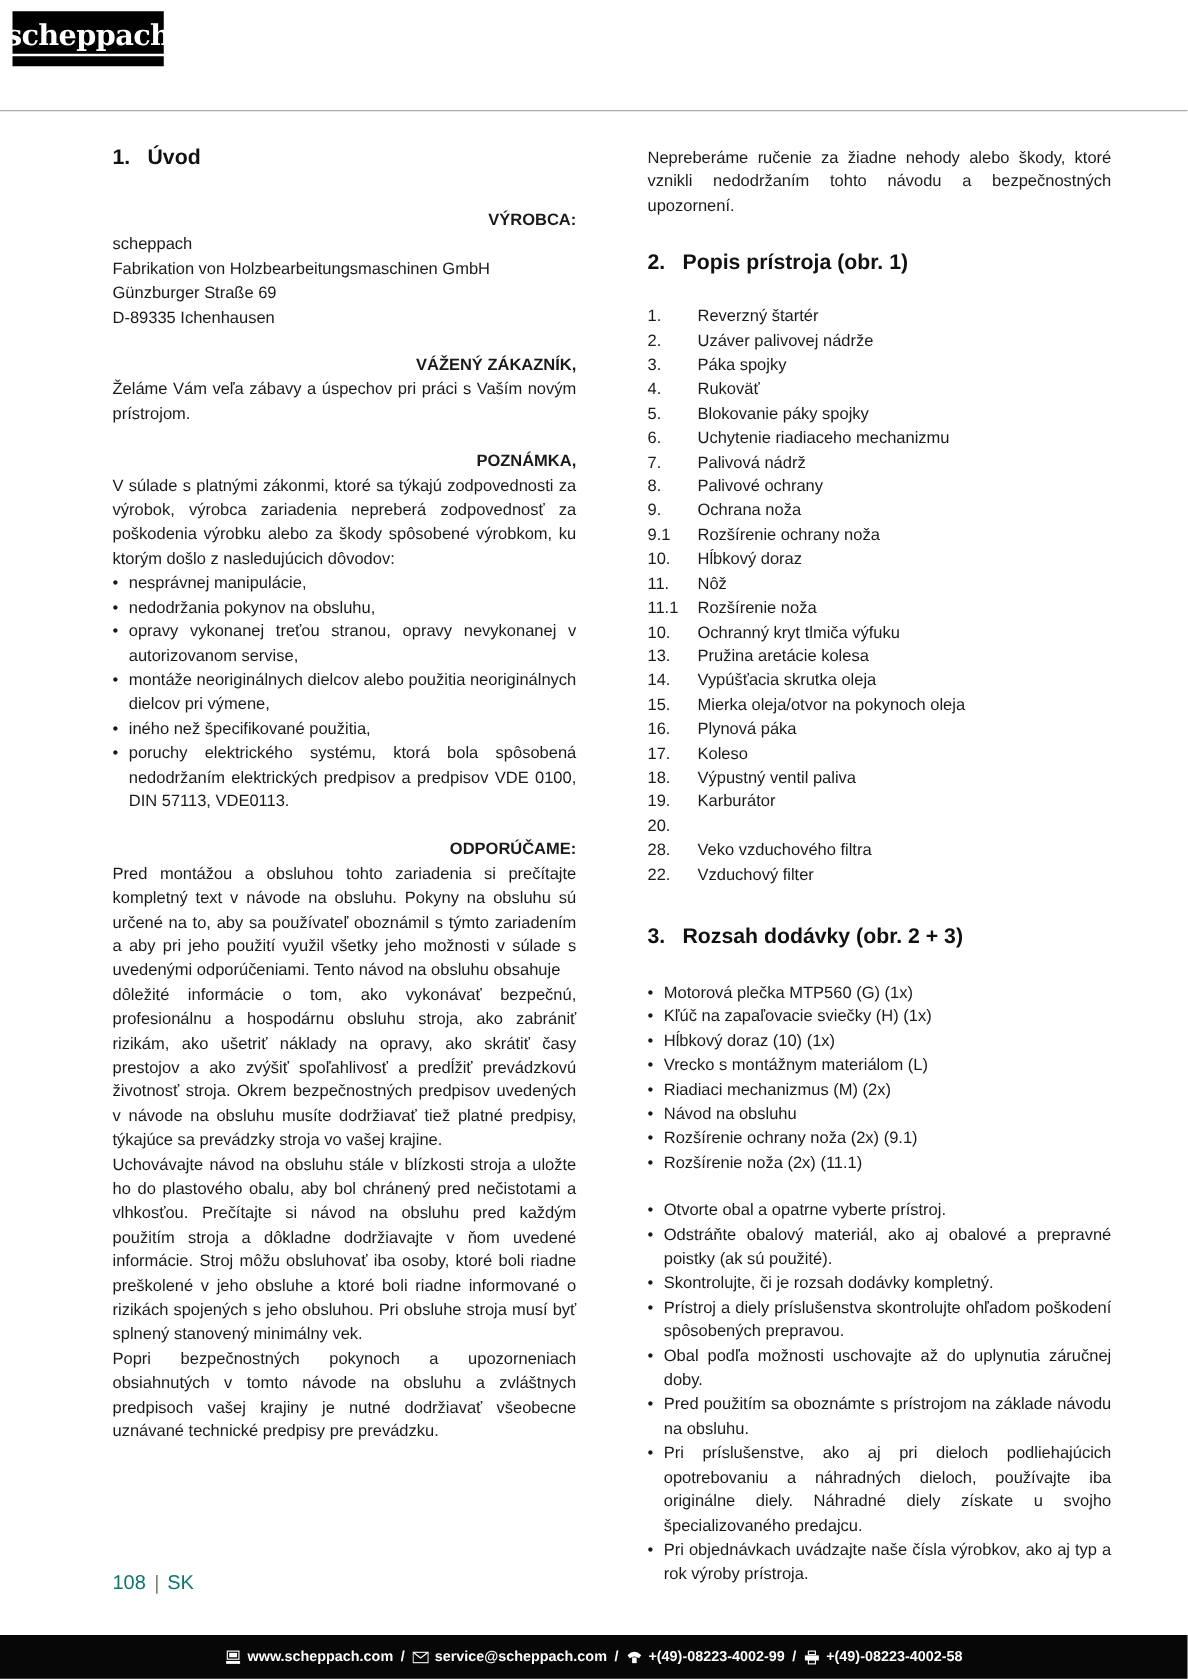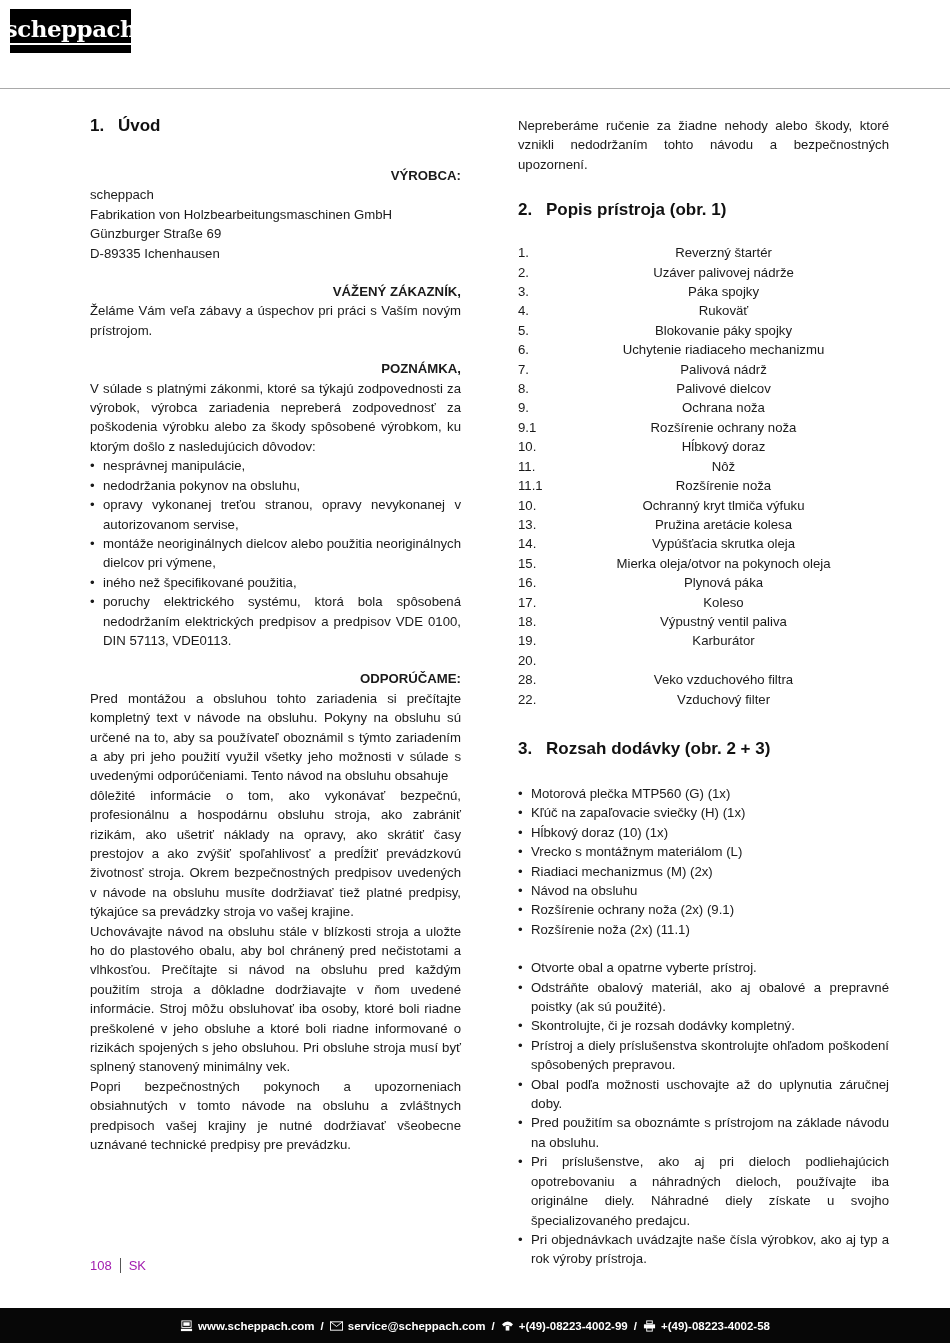--- a/index.html
+++ b/index.html
@@ -47,27 +47,27 @@
   .sub-heading { font-weight:700; text-align:right; }
   .block { margin-top:19px; }
   .para { text-align:justify; }
   .addr-line { text-align:left; }
   .bullet-item { display:flex; }
   .bullet-marker { width:13px; flex:none; }
   .bullet-marker::before { content:"\2022"; }
   .bullet-text { flex:1; text-align:justify; }
   .num-item { display:flex; }
   .num-col { width:40px; flex:none; }
-  .num-text { flex:1; text-align:center; }
+  .num-text { flex:1; text-align:left; }
   .list-gap { margin-top:19px; }
   
   .page-footer {
     position:absolute; left:90px; top:1258px;
     display:flex; align-items:center;
-    font-size:13px; color:#a21caf;
+    font-size:16px; color:#0f766e;
   }
   .footer-divider { width:1px; height:15px; background:#555; margin:0 8px; }
   .contact-bar {
     position:absolute; left:0; top:1308px;
     width:950px; height:35px; background:#070707;
     color:#fff; font-size:11.5px; font-weight:700;
     display:flex; align-items:center; justify-content:center;
   }
   .contact-item { display:flex; align-items:center; gap:5px; }
   .bar-sep { margin:0 6px; }
@@ -174,21 +174,21 @@
       <div class="num-item">
           <span class="num-col">6.</span>
           <span class="num-text">Uchytenie riadiaceho mechanizmu</span>
         </div>
       <div class="num-item">
           <span class="num-col">7.</span>
           <span class="num-text">Palivová nádrž</span>
         </div>
       <div class="num-item">
           <span class="num-col">8.</span>
-          <span class="num-text">Palivové dielcov</span>
+          <span class="num-text">Palivové ochrany</span>
         </div>
       <div class="num-item">
           <span class="num-col">9.</span>
           <span class="num-text">Ochrana noža</span>
         </div>
       <div class="num-item">
           <span class="num-col">9.1</span>
           <span class="num-text">Rozšírenie ochrany noža</span>
         </div>
       <div class="num-item">

